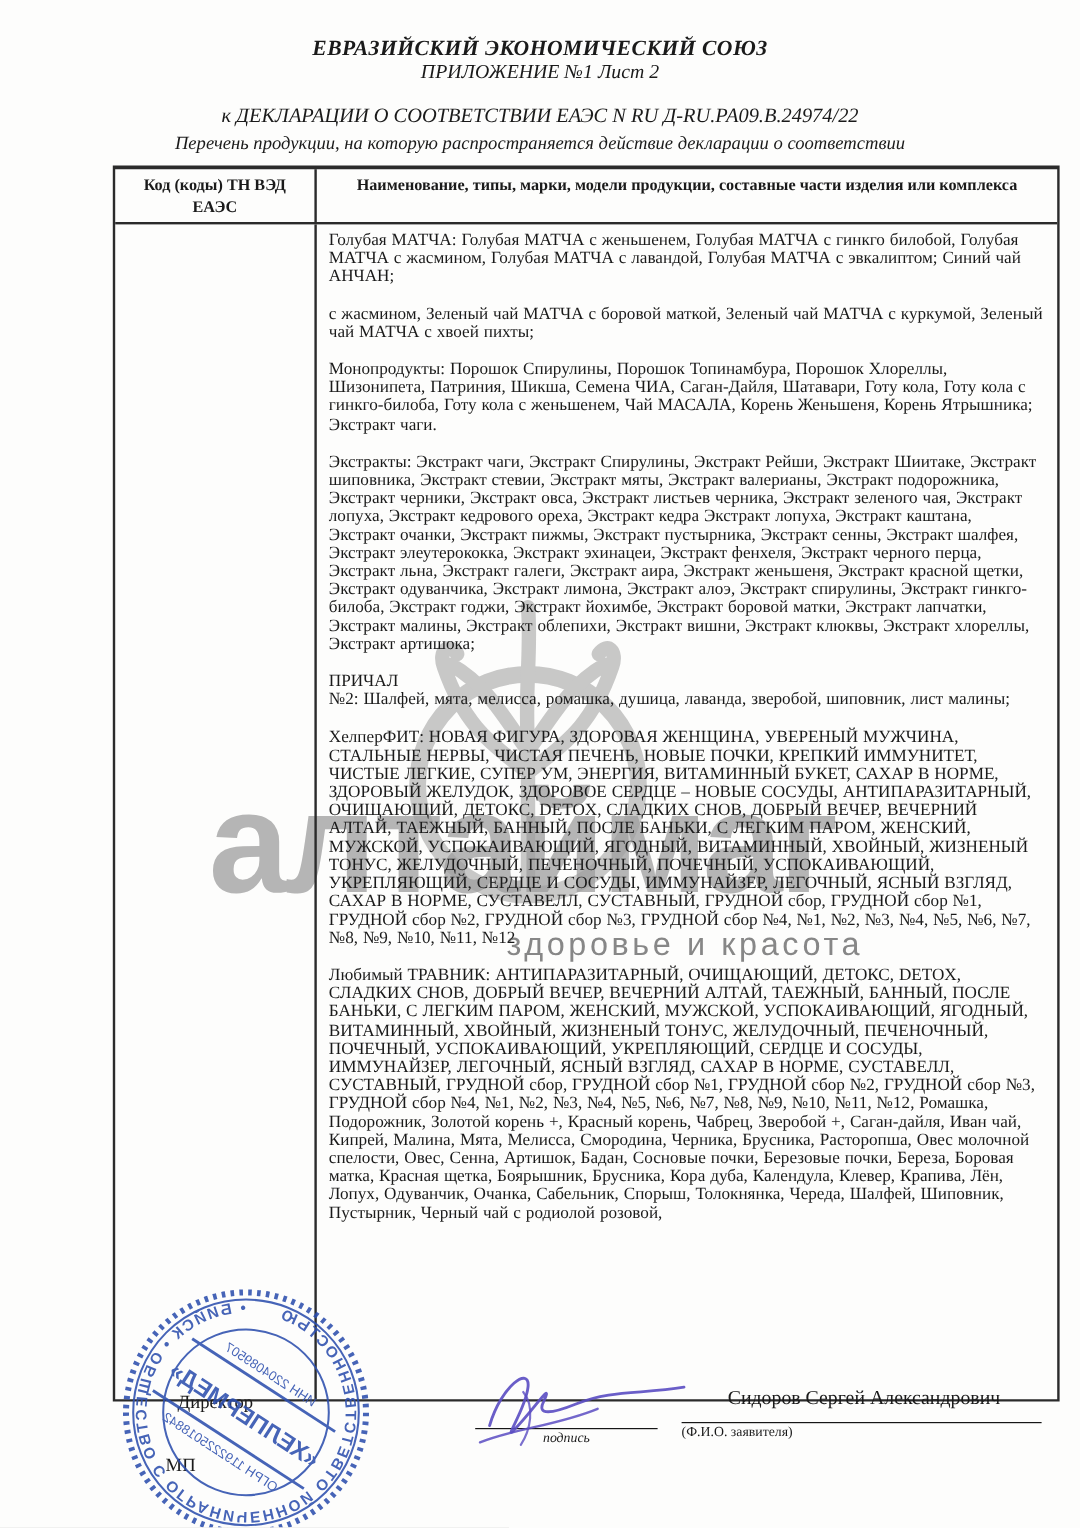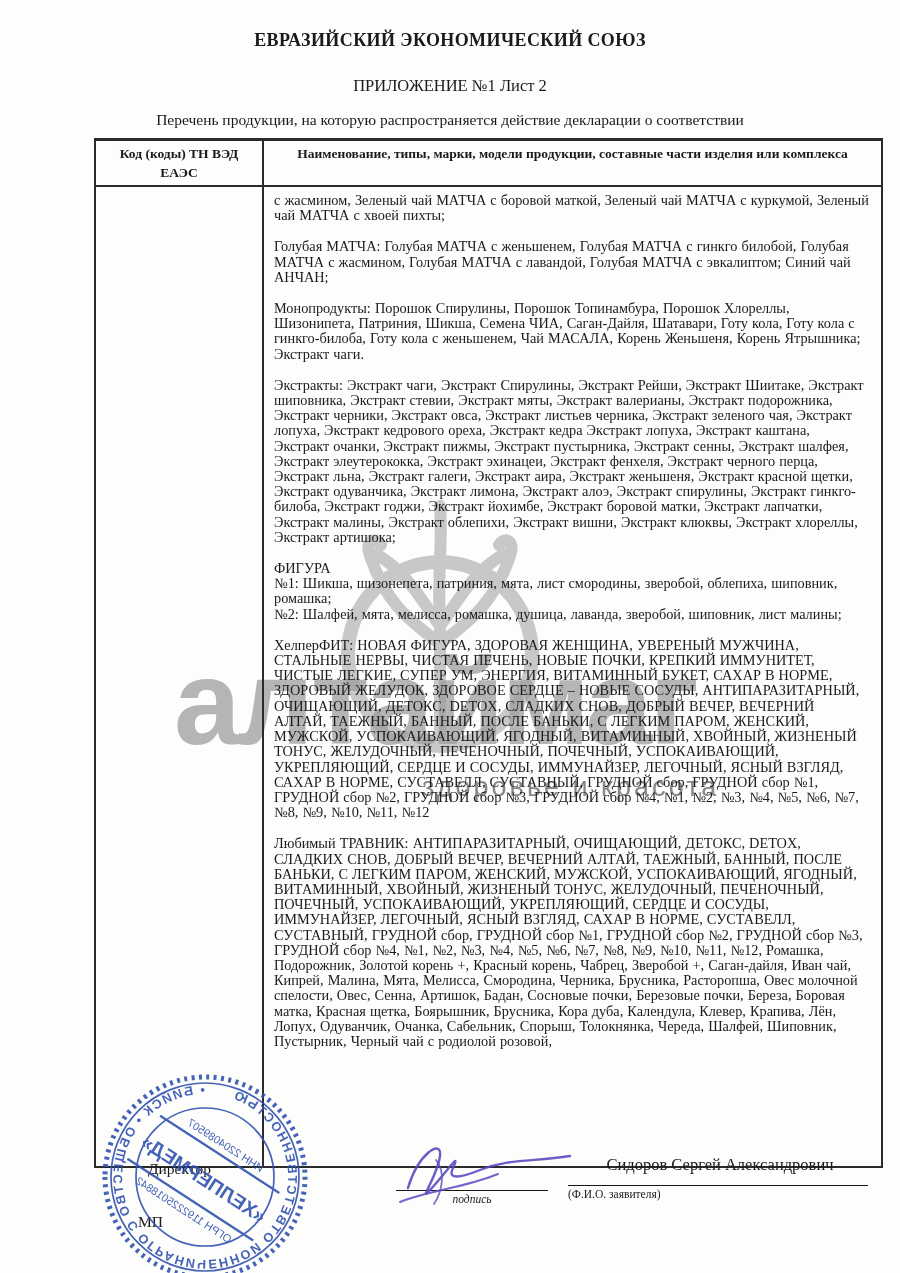--- a/index.html
+++ b/index.html
@@ -8,23 +8,23 @@
 
   
   .wm-layer{position:absolute;inset:0;z-index:1;pointer-events:none;}
   .wm-logo{position:absolute;left:318px;top:468px;opacity:.55;}
   .wm-brand{position:absolute;left:158px;top:642px;font-family:"Liberation Sans",sans-serif;
             font-weight:bold;font-size:120px;letter-spacing:-3px;color:#9e9e9e;opacity:.75;line-height:1;margin-left:16px;}
   .wm-tagline{position:absolute;left:422px;top:772px;font-family:"Liberation Sans",sans-serif;
             font-size:27px;letter-spacing:3px;color:#737373;opacity:.85;}
 
   
-  .hdr{position:absolute;left:0;width:900px;text-align:center;z-index:2;}
+  .hdr{position:absolute;left:0;width:900px;text-align:center;z-index:2;font-style:italic;}
   .hdr-union{top:30px;font-size:18px;font-weight:bold;letter-spacing:.4px;}
-  .hdr-annex{top:76px;font-size:16.5px;text-align:center;}
+  .hdr-annex{top:50px;font-size:16.5px;text-align:center;}
   .hdr-decl{top:87px;font-size:17px;}
   .hdr-sub{top:111px;font-size:15.5px;}
 
   
   .tbl{position:absolute;left:94px;top:138px;width:789px;height:1030px;
        border:2px solid #2b2b2b;border-top-width:3px;box-sizing:border-box;
        display:flex;flex-direction:column;z-index:2;background:transparent;}
   .tbl-head{display:flex;flex:0 0 44px;border-bottom:2px solid #2b2b2b;}
   .cell-code{flex:0 0 168px;border-right:2px solid #2b2b2b;box-sizing:border-box;}
   .cell-name{flex:1;box-sizing:border-box;}
@@ -66,36 +66,36 @@
                M122,152 C119,110 125,72 122,38
                M122,158 C100,126 86,102 58,86
                M122,158 C144,126 158,102 186,86" fill="none" stroke="#9d9d9d" stroke-width="12" stroke-linecap="round"></path>
     </svg>
     <div class="wm-brand">алтаймаг</div>
     <div class="wm-tagline">здоровье и красота</div>
   </div>
 
   <div class="hdr hdr-union">ЕВРАЗИЙСКИЙ ЭКОНОМИЧЕСКИЙ СОЮЗ</div>
   <div class="hdr hdr-annex">ПРИЛОЖЕНИЕ №1 Лист 2</div>
+  <div class="hdr hdr-decl">к ДЕКЛАРАЦИИ  О СООТВЕТСТВИИ ЕАЭС N RU Д-RU.РА09.В.24974/22</div>
   <div class="hdr hdr-sub">Перечень продукции, на которую распространяется действие декларации о соответствии</div>
 
   <div class="tbl">
     <div class="tbl-head">
       <div class="cell-code">Код (коды) ТН ВЭД ЕАЭС</div>
       <div class="cell-name">Наименование, типы, марки, модели продукции, составные части изделия или комплекса</div>
     </div>
     <div class="tbl-body">
       <div class="cell-code"></div>
       <div class="cell-name">
+        <p class="para">Голубая МАТЧА: Голубая МАТЧА с женьшенем, Голубая МАТЧА с гинкго билобой, Голубая МАТЧА с жасмином, Голубая МАТЧА с лавандой, Голубая МАТЧА с эвкалиптом; Синий чай АНЧАН;</p>
         <p class="para">с жасмином, Зеленый чай МАТЧА с боровой маткой, Зеленый чай МАТЧА с куркумой, Зеленый чай МАТЧА с хвоей пихты;</p>
-        <p class="para">Голубая МАТЧА: Голубая МАТЧА с женьшенем, Голубая МАТЧА с гинкго билобой, Голубая МАТЧА с жасмином, Голубая МАТЧА с лавандой, Голубая МАТЧА с эвкалиптом; Синий чай АНЧАН;</p>
         <p class="para">Монопродукты: Порошок Спирулины, Порошок Топинамбура, Порошок Хлореллы, Шизонипета, Патриния, Шикша, Семена ЧИА, Саган-Дайля, Шатавари, Готу кола, Готу кола с гинкго-билоба, Готу кола с женьшенем, Чай МАСАЛА, Корень Женьшеня, Корень Ятрышника; Экстракт чаги.</p>
         <p class="para gap-lg">Экстракты: Экстракт чаги, Экстракт Спирулины, Экстракт Рейши, Экстракт Шиитаке, Экстракт шиповника, Экстракт стевии, Экстракт мяты, Экстракт валерианы, Экстракт подорожника, Экстракт черники, Экстракт овса, Экстракт листьев черника, Экстракт зеленого чая, Экстракт лопуха, Экстракт кедрового ореха, Экстракт кедра Экстракт лопуха, Экстракт каштана, Экстракт очанки, Экстракт пижмы, Экстракт пустырника, Экстракт сенны, Экстракт шалфея, Экстракт элеутерококка, Экстракт эхинацеи, Экстракт фенхеля, Экстракт черного перца, Экстракт льна, Экстракт галеги, Экстракт аира, Экстракт женьшеня, Экстракт красной щетки, Экстракт одуванчика, Экстракт лимона, Экстракт алоэ, Экстракт спирулины, Экстракт гинкго-билоба, Экстракт годжи, Экстракт йохимбе, Экстракт боровой матки, Экстракт лапчатки, Экстракт малины, Экстракт облепихи, Экстракт вишни, Экстракт клюквы, Экстракт хлореллы, Экстракт артишока;</p>
-        <p class="para tight">ФИГУРА</p>
-        <p class="para tight">№1: Шикша, шизонепета, патриния, мята, лист смородины, зверобой, облепиха, шиповник, ромашка;</p>
+        <p class="para tight">ПРИЧАЛ</p>
         <p class="para">№2: Шалфей, мята, мелисса, ромашка, душица, лаванда, зверобой, шиповник, лист малины;</p>
         <p class="para">ХелперФИТ: НОВАЯ ФИГУРА, ЗДОРОВАЯ ЖЕНЩИНА, УВЕРЕНЫЙ МУЖЧИНА, СТАЛЬНЫЕ НЕРВЫ, ЧИСТАЯ ПЕЧЕНЬ, НОВЫЕ ПОЧКИ, КРЕПКИЙ ИММУНИТЕТ, ЧИСТЫЕ ЛЕГКИЕ, СУПЕР УМ, ЭНЕРГИЯ, ВИТАМИННЫЙ БУКЕТ, САХАР В НОРМЕ, ЗДОРОВЫЙ ЖЕЛУДОК, ЗДОРОВОЕ СЕРДЦЕ – НОВЫЕ СОСУДЫ, АНТИПАРАЗИТАРНЫЙ, ОЧИЩАЮЩИЙ, ДЕТОКС, DETOX, СЛАДКИХ СНОВ, ДОБРЫЙ ВЕЧЕР, ВЕЧЕРНИЙ АЛТАЙ, ТАЕЖНЫЙ, БАННЫЙ, ПОСЛЕ БАНЬКИ, С ЛЕГКИМ ПАРОМ, ЖЕНСКИЙ, МУЖСКОЙ, УСПОКАИВАЮЩИЙ, ЯГОДНЫЙ, ВИТАМИННЫЙ, ХВОЙНЫЙ, ЖИЗНЕНЫЙ ТОНУС, ЖЕЛУДОЧНЫЙ, ПЕЧЕНОЧНЫЙ, ПОЧЕЧНЫЙ, УСПОКАИВАЮЩИЙ, УКРЕПЛЯЮЩИЙ, СЕРДЦЕ И СОСУДЫ, ИММУНАЙЗЕР, ЛЕГОЧНЫЙ, ЯСНЫЙ ВЗГЛЯД, САХАР В НОРМЕ, СУСТАВЕЛЛ, СУСТАВНЫЙ, ГРУДНОЙ сбор, ГРУДНОЙ сбор №1, ГРУДНОЙ сбор №2, ГРУДНОЙ сбор №3, ГРУДНОЙ сбор №4, №1, №2, №3, №4, №5, №6, №7, №8, №9, №10, №11, №12</p>
         <p class="para">Любимый ТРАВНИК:  АНТИПАРАЗИТАРНЫЙ, ОЧИЩАЮЩИЙ, ДЕТОКС, DETOX, СЛАДКИХ СНОВ, ДОБРЫЙ ВЕЧЕР, ВЕЧЕРНИЙ АЛТАЙ, ТАЕЖНЫЙ, БАННЫЙ, ПОСЛЕ БАНЬКИ, С ЛЕГКИМ ПАРОМ, ЖЕНСКИЙ, МУЖСКОЙ, УСПОКАИВАЮЩИЙ, ЯГОДНЫЙ, ВИТАМИННЫЙ, ХВОЙНЫЙ, ЖИЗНЕНЫЙ ТОНУС, ЖЕЛУДОЧНЫЙ, ПЕЧЕНОЧНЫЙ, ПОЧЕЧНЫЙ, УСПОКАИВАЮЩИЙ, УКРЕПЛЯЮЩИЙ, СЕРДЦЕ И СОСУДЫ, ИММУНАЙЗЕР, ЛЕГОЧНЫЙ, ЯСНЫЙ ВЗГЛЯД, САХАР В НОРМЕ, СУСТАВЕЛЛ, СУСТАВНЫЙ, ГРУДНОЙ сбор, ГРУДНОЙ сбор №1, ГРУДНОЙ сбор №2, ГРУДНОЙ сбор №3, ГРУДНОЙ сбор №4, №1, №2, №3, №4, №5, №6, №7, №8, №9, №10, №11, №12, Ромашка, Подорожник, Золотой корень +, Красный корень, Чабрец, Зверобой +, Саган-дайля, Иван чай, Кипрей, Малина, Мята, Мелисса, Смородина, Черника, Брусника, Расторопша, Овес молочной спелости, Овес, Сенна, Артишок, Бадан, Сосновые почки, Березовые почки, Береза, Боровая матка, Красная щетка, Боярышник, Брусника, Кора дуба, Календула, Клевер, Крапива, Лён, Лопух, Одуванчик, Очанка, Сабельник, Спорыш, Толокнянка, Череда, Шалфей, Шиповник, Пустырник, Черный чай с родиолой розовой,</p>
       </div>
     </div>
   </div>
 
   <div class="ftr">
     <div class="director">Директор</div>
     <div class="mp">МП</div>

